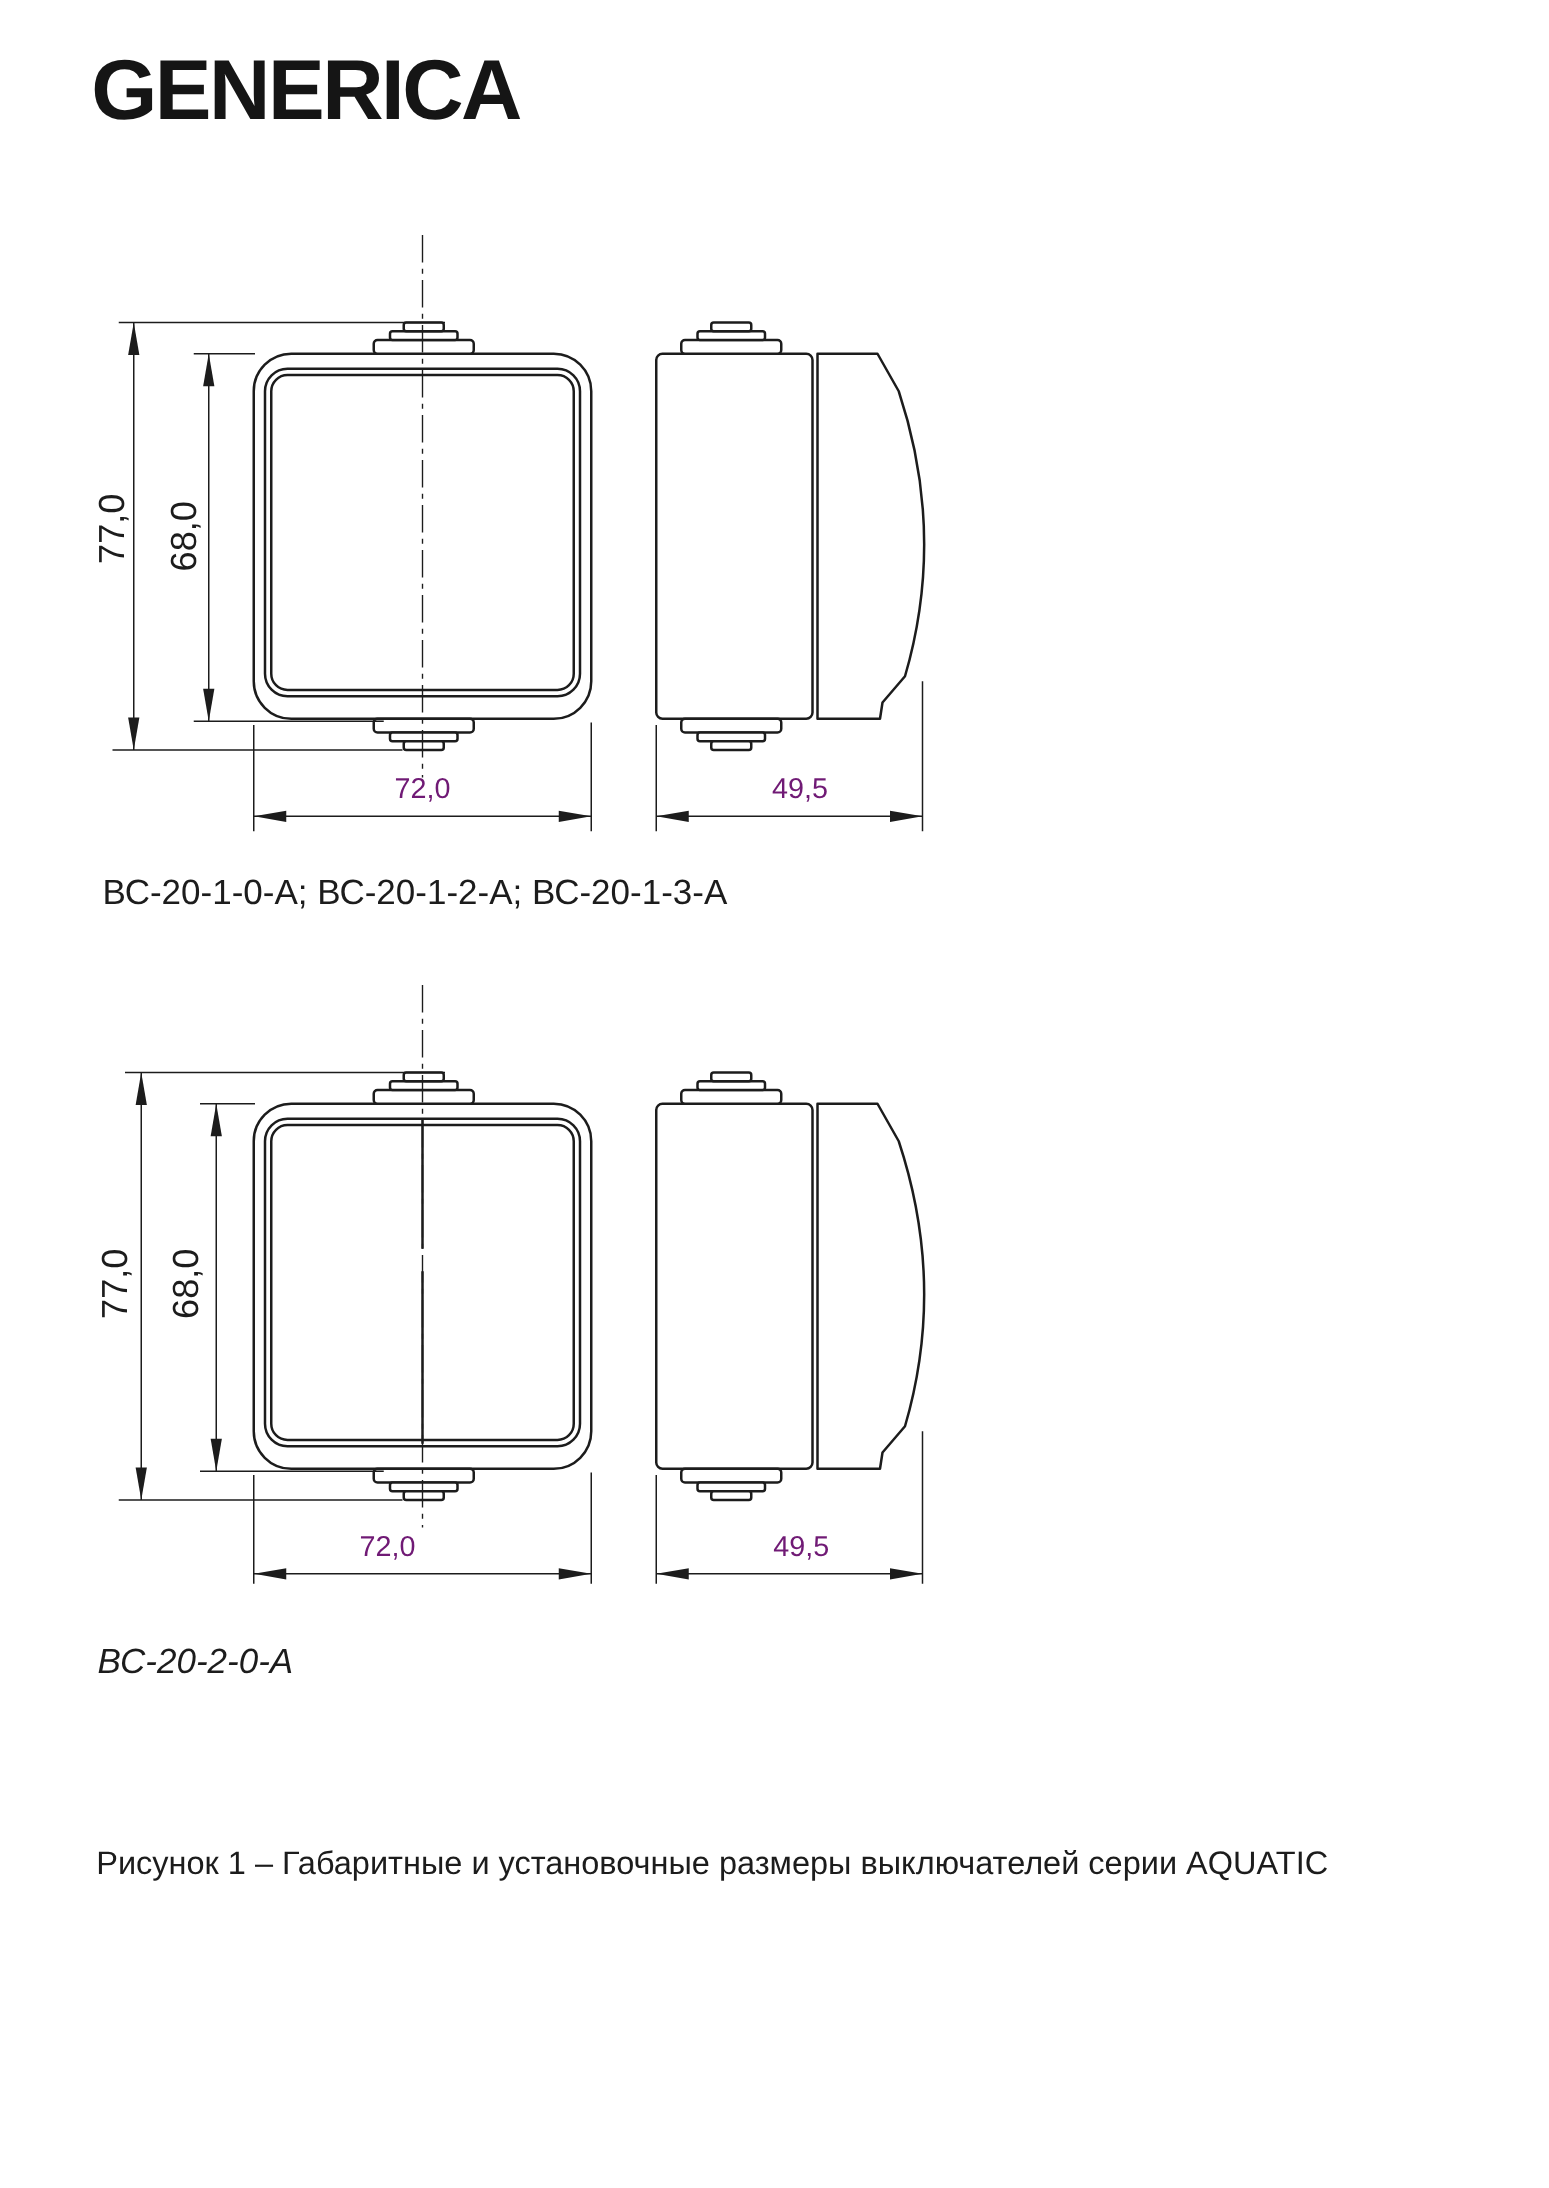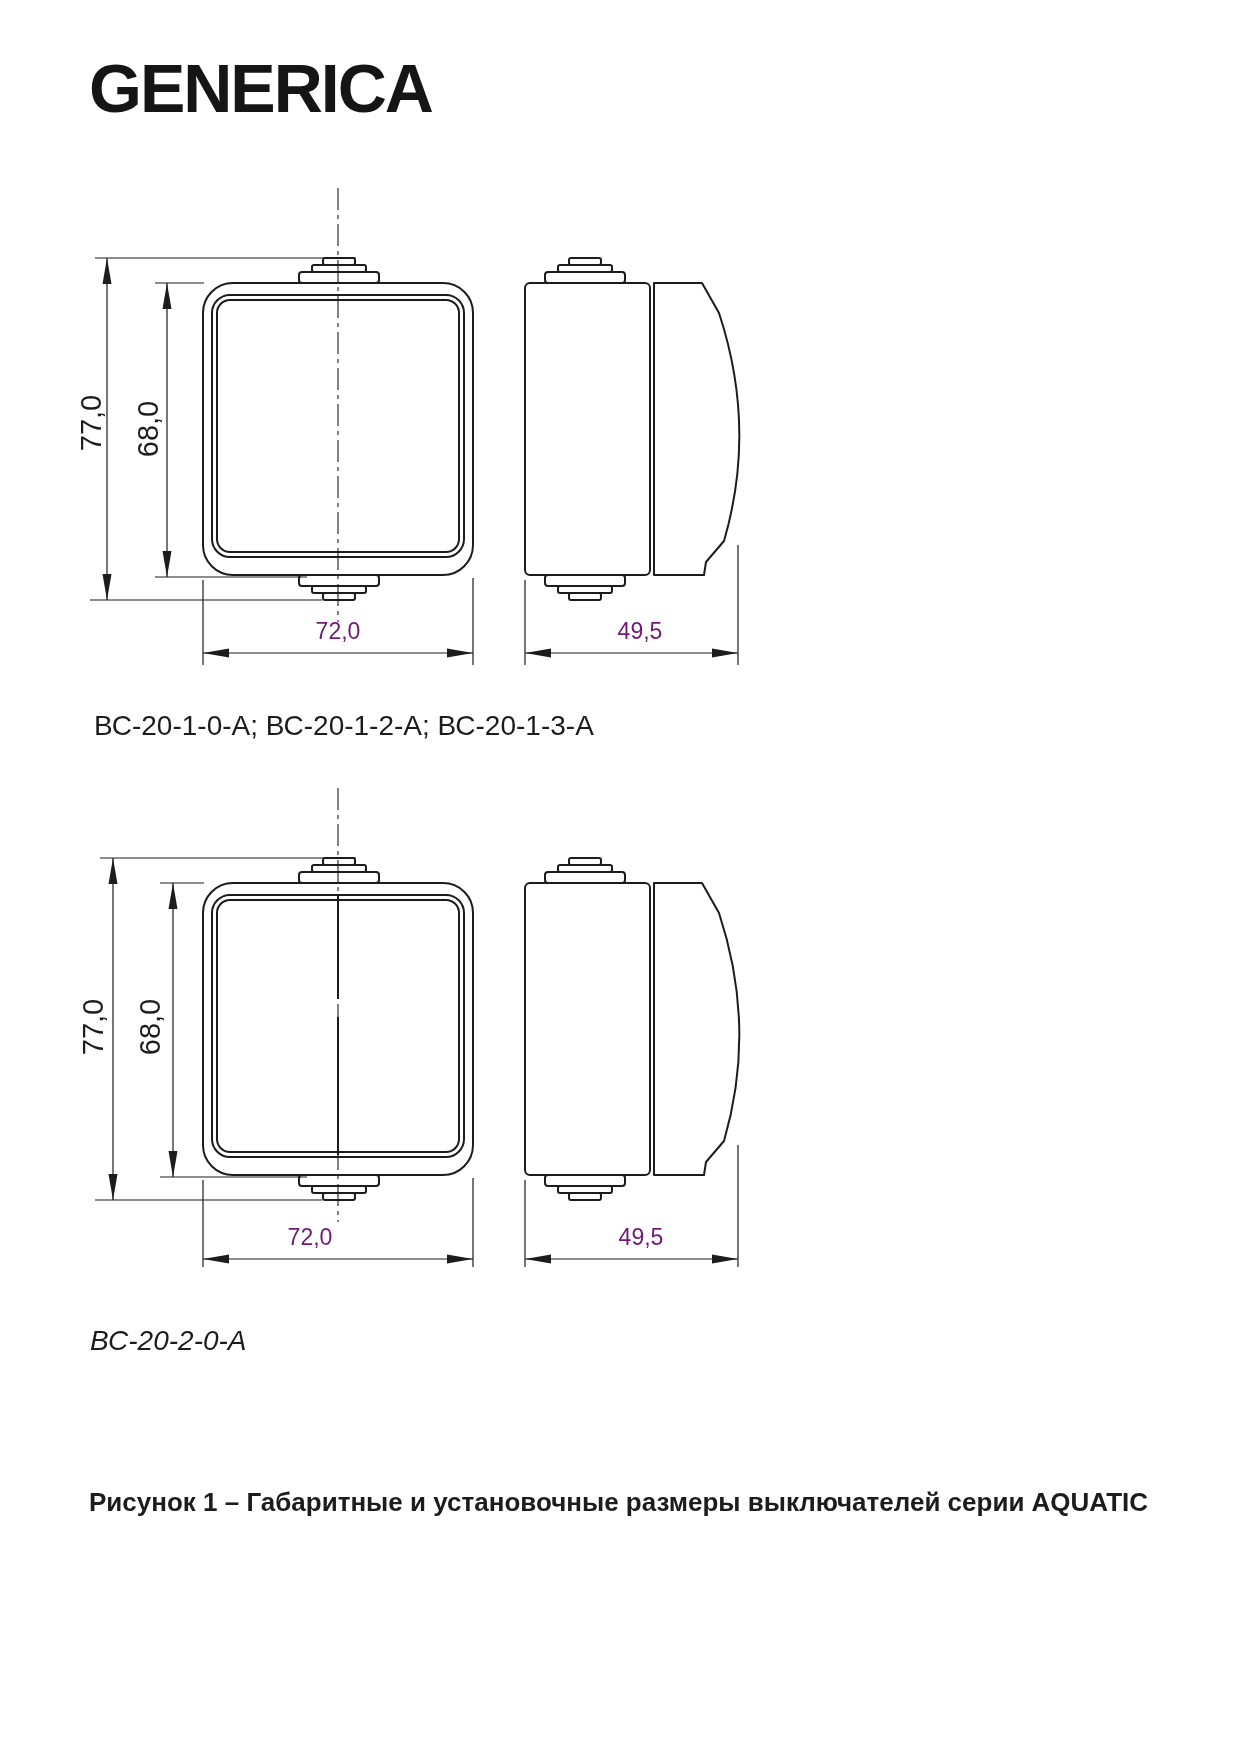--- a/index.html
+++ b/index.html
@@ -8,43 +8,43 @@
     background:#ffffff;
     font-family:"Liberation Sans", sans-serif;
     color:#1c1c1c;
     position:relative;
     overflow:hidden;
   }
   .page{position:absolute;inset:0;background:#fff;}
   .logo{
     position:absolute;left:73px;top:38px;
     font-size:68px;font-weight:bold;letter-spacing:-2px;
-    color:#151515;margin:16px;line-height:1;
+    color:#151515;margin:0;line-height:1;
   }
   svg.drawing{position:absolute;left:0;top:0;}
   svg .outline{fill:#ffffff;stroke:#1c1c1c;stroke-width:2;stroke-linejoin:round;stroke-linecap:round;}
   svg .thin line{stroke:#1c1c1c;stroke-width:1.2;}
   svg .arrows{fill:#1c1c1c;stroke:none;}
   svg .centerline{stroke:#1c1c1c;stroke-width:1.1;stroke-dasharray:22 5 4 5;fill:none;}
   svg .splitline{stroke:#1c1c1c;stroke-width:2;fill:none;}
   .dim-h{
     position:absolute;transform:translate(-50%,-50%);
     font-size:23px;color:#701a75;white-space:nowrap;line-height:1;
   }
   .dim-v{
     position:absolute;transform:translate(-50%,-50%) rotate(-90deg);
     font-size:29px;color:#1c1c1c;white-space:nowrap;line-height:1;
   }
   .model-label{
     position:absolute;font-size:28px;color:#1c1c1c;
-    white-space:nowrap;line-height:1;margin:12px;
+    white-space:nowrap;line-height:1;margin:0;
   }
   .caption{
     position:absolute;left:73px;top:1473px;
-    font-size:26px;color:#1c1c1c;white-space:nowrap;line-height:1;margin:16px;font-weight:bold;
+    font-size:26px;color:#1c1c1c;white-space:nowrap;line-height:1;margin:4px;
   }
 </style>
 </head>
 <body>
 
 <div class="page">
 
   <h1 class="logo">GENERICA</h1>
 
   <svg class="drawing" width="1239" height="1750" viewBox="0 0 1239 1750" aria-hidden="true">

